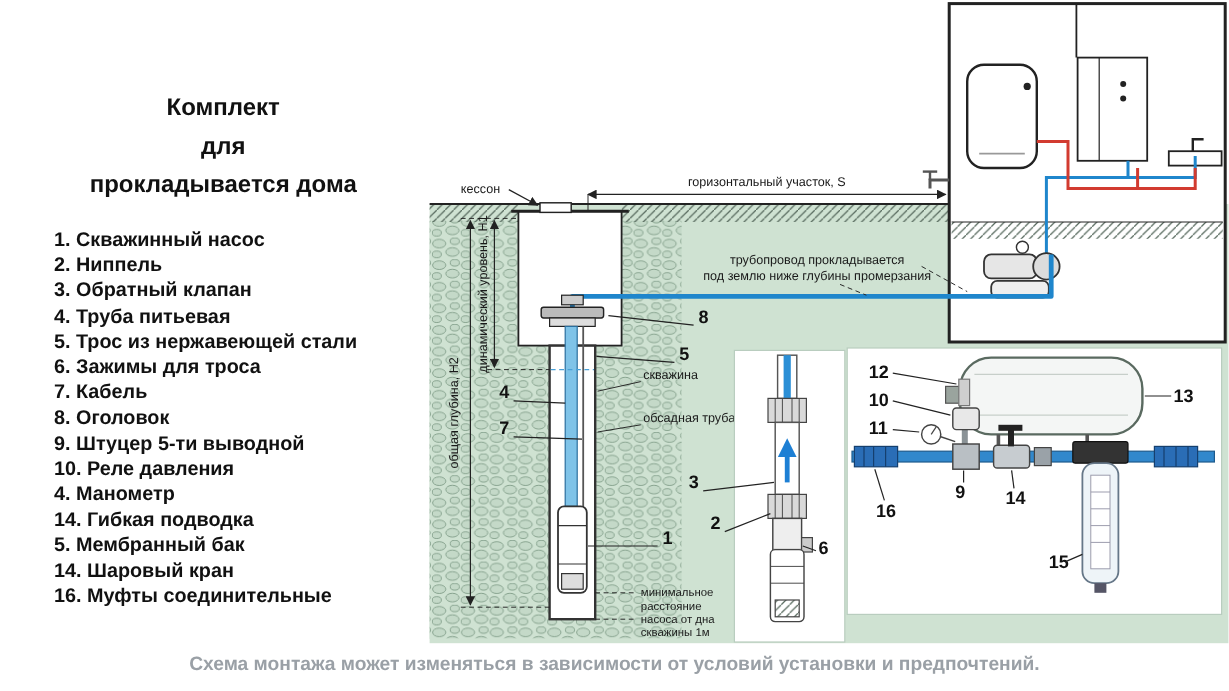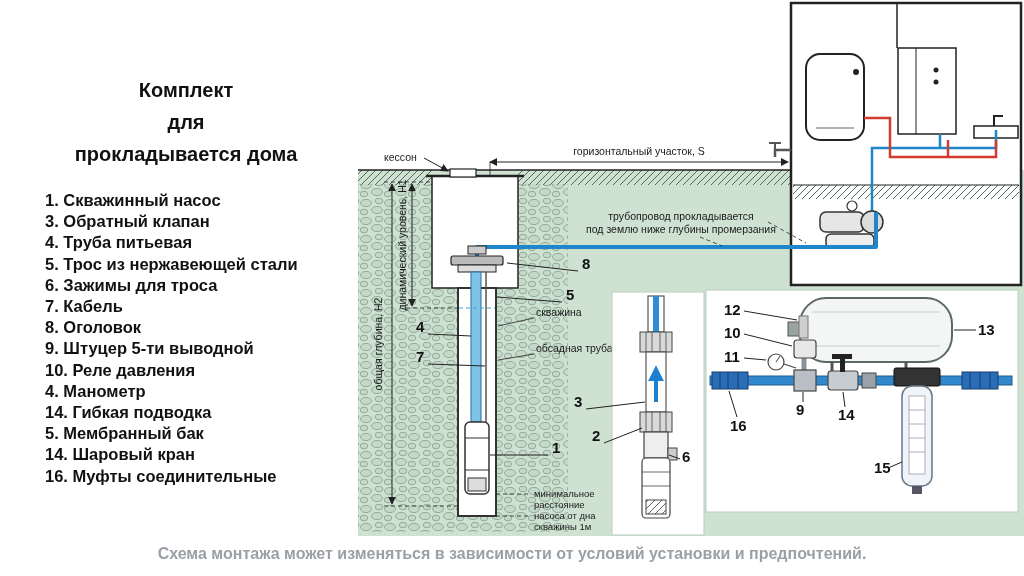--- a/index.html
+++ b/index.html
@@ -20,20 +20,21 @@
 <div class="page">
 
   <div class="title">
     <div>Комплект</div>
     <div>для</div>
     <div>прокладывается дома</div>
   </div>
 
   <div class="legend">
     <div class="legend-item">1. Скважинный насос</div>
+    <div class="legend-item">2. Ниппель</div>
     <div class="legend-item">3. Обратный клапан</div>
     <div class="legend-item">4. Труба питьевая</div>
     <div class="legend-item">5. Трос из нержавеющей стали</div>
     <div class="legend-item">6. Зажимы для троса</div>
     <div class="legend-item">7. Кабель</div>
     <div class="legend-item">8. Оголовок</div>
     <div class="legend-item">9. Штуцер 5-ти выводной</div>
     <div class="legend-item">10. Реле давления</div>
     <div class="legend-item">4. Манометр</div>
     <div class="legend-item">14. Гибкая подводка</div>

